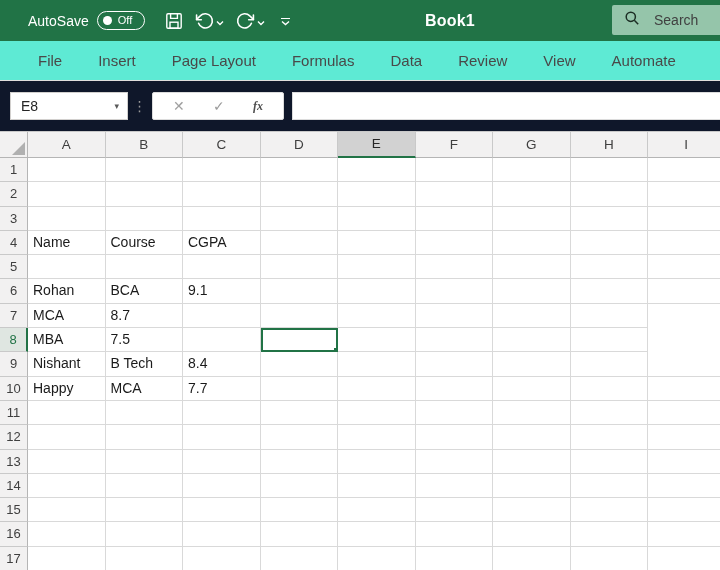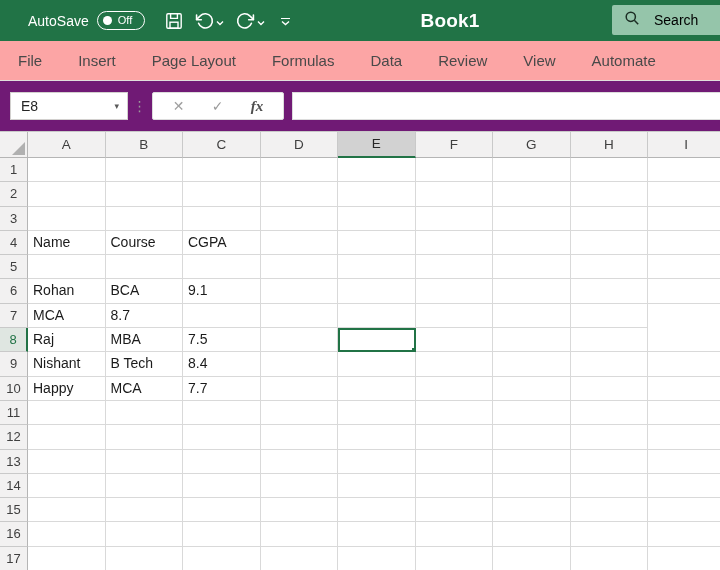--- a/index.html
+++ b/index.html
@@ -21,55 +21,55 @@
   .toggle-knob { width:9px; height:9px; border-radius:50%; background:#fff; flex:0 0 auto; }
   .toggle-state { font-size:11px; color:#fff; line-height:1; }
   .qat { display:flex; align-items:center; margin-left:16px; gap:4px; }
   .qat-btn { display:flex; align-items:center; padding:3px 4px; }
   .qat svg { display:block; }
   .caret { margin-left:2px; margin-top:4px; }
   .qat-customize { display:flex; flex-direction:column; align-items:center; margin-left:8px; gap:1px; padding-top:3px;}
   .qat-customize .bar { width:9px; height:1.5px; background:#fff; }
   .doc-title {
     position:absolute; left:450px; top:50%; transform:translate(-50%,-50%);
-    font-size:19px; font-weight:700; color:#fff; letter-spacing:.2px;
+    font-size:16px; font-weight:700; color:#fff; letter-spacing:.2px;
   }
   .searchbox {
     position:absolute; left:612px; top:5px; width:130px; height:30px;
     background:#95c5aa; border-radius:2px; display:flex; align-items:center;
     padding-left:12px; gap:14px; color:#1c2e24;
   }
-  .searchbox-label { font-size:14px; color:#000000; }
+  .searchbox-label { font-size:14px; color:#404040; }
 
   
   .tabrow {
-    height:40px; background:#fca5a5; border-bottom:1px solid #e0dedc;
-    display:flex; align-items:center; padding-left:0; overflow:hidden;
+    height:40px; background:#5eead4; border-bottom:1px solid #e0dedc;
+    display:flex; align-items:center; padding-left:20px; overflow:hidden;
   }
   .tab { font-size:15px; color:#494949; padding:0 18px; line-height:39px; white-space:nowrap; }
 
   
   .formulabar {
-    height:51px; background:#701a75; display:flex; align-items:center;
+    height:51px; background:#0f172a; display:flex; align-items:center;
     padding:0 0 0 10px; border-bottom:1px solid #c9c9c9; overflow:hidden;
   }
   .namebox {
     width:118px; height:28px; background:#fff; border:1px solid #d2d0ce;
     display:flex; align-items:center; padding:0 8px 0 10px;
   }
   .namebox-value { font-size:14px; color:#252525; flex:1; }
   .namebox-arrow { font-size:9px; color:#5a5a5a; }
   .fb-dots { width:24px; text-align:center; color:#9a9a9a; font-size:14px; letter-spacing:1px; }
   .fxgroup {
     width:132px; height:28px; background:#fff; border:1px solid #dcdcdc; border-radius:2px;
     display:flex; align-items:center; justify-content:space-around; padding:0 6px;
   }
   .fb-cancel { color:#a0a0a0; font-size:14px; }
   .fb-enter  { color:#9a9a9a; font-size:14px; }
-  .fb-fx { font-family:"Liberation Serif", serif; font-style:italic; font-weight:700; font-size:15px; color:#4f4f4f; }
+  .fb-fx { font-family:"Liberation Serif", serif; font-style:italic; font-weight:700; font-size:12px; color:#4f4f4f; }
   .fb-input {
     flex:1; height:28px; background:#fff; border:1px solid #dcdcdc; margin-left:8px; margin-right:-2px;
     font-size:14px; color:#222; padding:0 6px; line-height:26px;
   }
 
   
   :root {
     --gutter-w:28px; --col-w:77.5px; --header-h:26px; --row-h:24.3px;
     --grid-line:#d9d9d9; --hdr-line:#c9c9c9; --hdr-bg:#f2f1f1; --accent:#217346;
   }
@@ -296,21 +296,20 @@
         <div class="cell num">8.7</div>
         <div class="cell"></div>
         <div class="cell"></div>
         <div class="cell"></div>
         <div class="cell"></div>
         <div class="cell"></div>
         <div class="cell"></div>
       </div>
       <div class="grid-row">
         <div class="row-hdr sel">8</div>
-        <div class="cell">Raj</div>
         <div class="cell">MBA</div>
         <div class="cell num">7.5</div>
         <div class="cell"></div>
         <div class="cell selected">
           <span class="handle"></span>
         </div>
         <div class="cell"></div>
         <div class="cell"></div>
         <div class="cell"></div>
         <div class="cell"></div>

